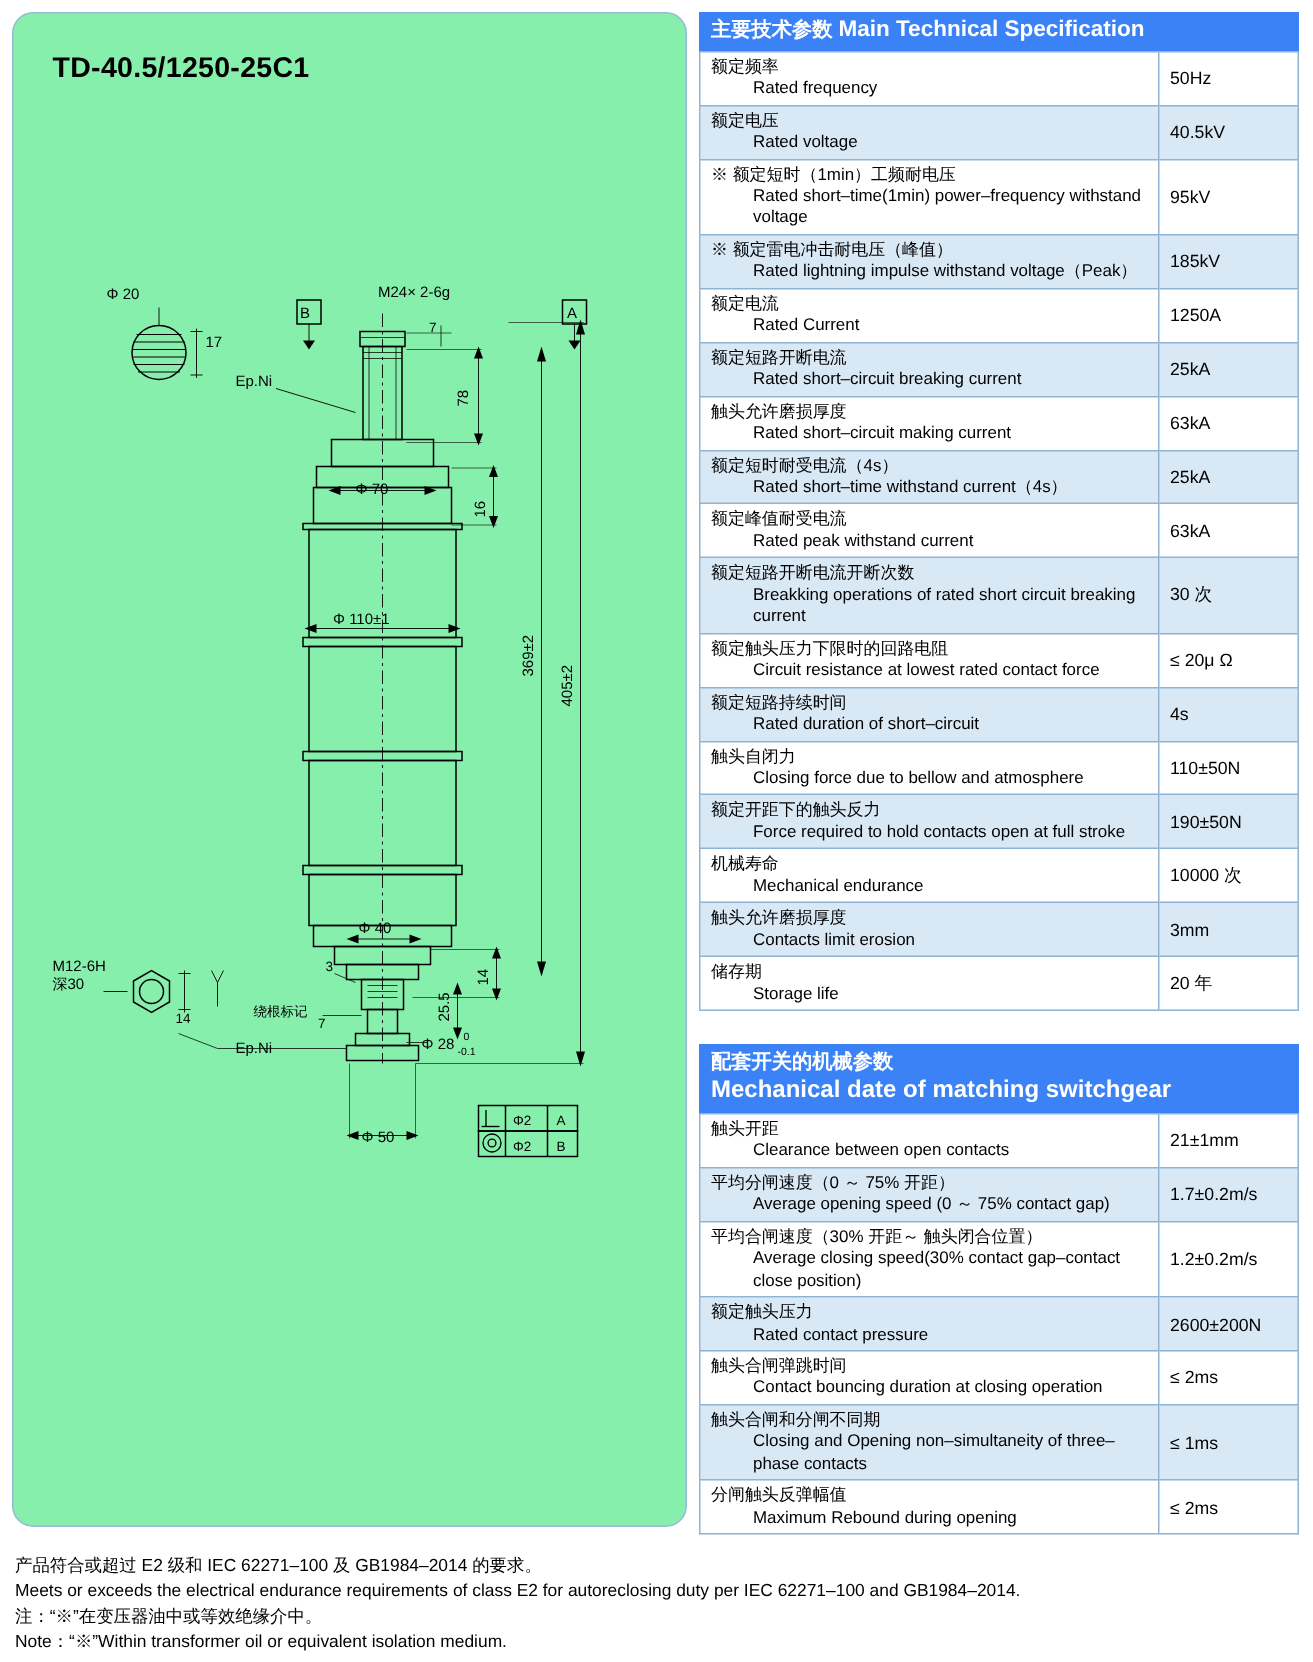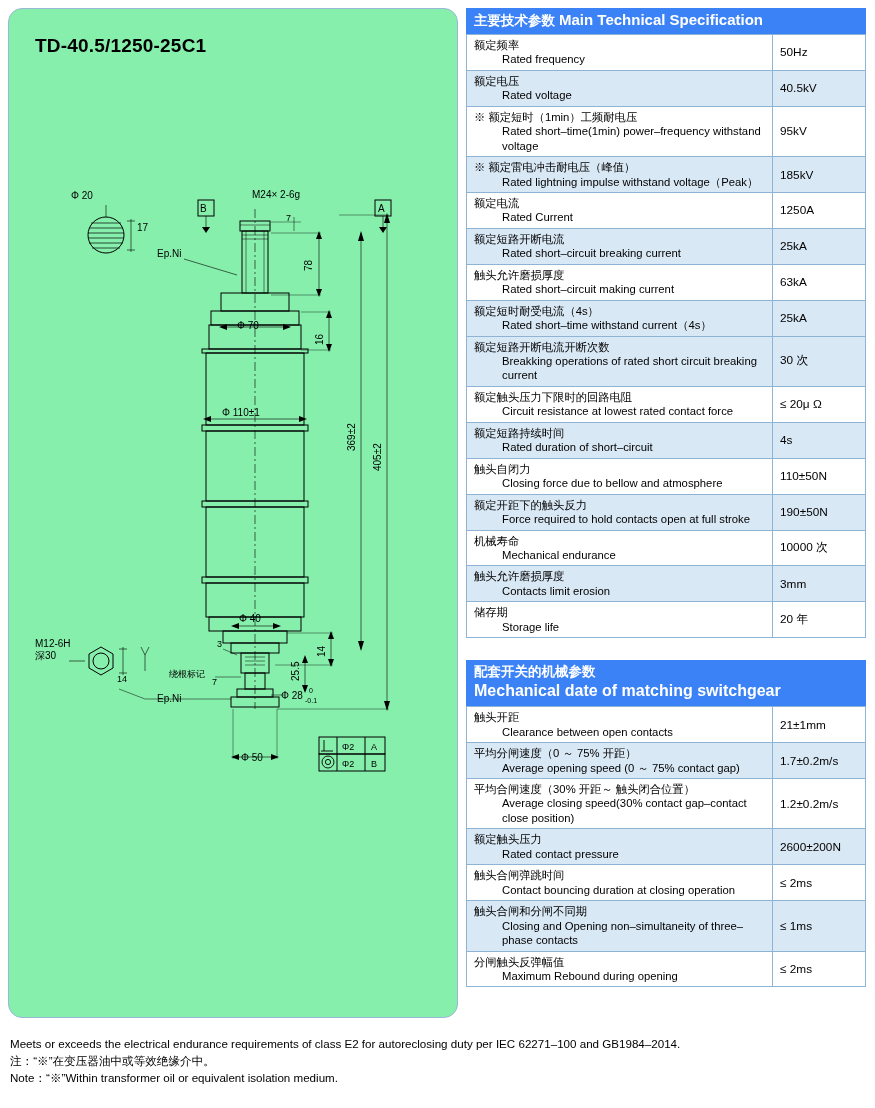--- a/index.html
+++ b/index.html
@@ -352,20 +352,27 @@
           </td>
           <td class="value">63kA</td>
         </tr>
         <tr class="alt">
           <td class="label">
             <span class="cn">额定短时耐受电流（4s）</span>
             <span class="en">Rated short–time withstand current（4s）</span>
           </td>
           <td class="value">25kA</td>
         </tr>
+        <tr class="norm">
+          <td class="label">
+            <span class="cn">额定峰值耐受电流</span>
+            <span class="en">Rated peak withstand current</span>
+          </td>
+          <td class="value">63kA</td>
+        </tr>
         <tr class="alt">
           <td class="label">
             <span class="cn">额定短路开断电流开断次数</span>
             <span class="en">Breakking operations of rated short circuit breaking current</span>
           </td>
           <td class="value">30 次</td>
         </tr>
         <tr class="norm">
           <td class="label">
             <span class="cn">额定触头压力下限时的回路电阻</span>
@@ -472,18 +479,19 @@
             <span class="cn">分闸触头反弹幅值</span>
             <span class="en">Maximum Rebound during opening</span>
           </td>
           <td class="value">≤ 2ms</td>
         </tr>
       </tbody>
     </table>
   </div>
 
   <div class="footnotes">
+    <div>产品符合或超过 E2 级和 IEC 62271–100 及 GB1984–2014 的要求。</div>
     <div>Meets or exceeds the electrical endurance requirements of class E2 for autoreclosing duty per IEC 62271–100 and GB1984–2014.</div>
     <div>注：“※”在变压器油中或等效绝缘介中。</div>
     <div>Note：“※”Within transformer oil or equivalent isolation medium.</div>
   </div>
 
 </div>
 
 </body></html>

